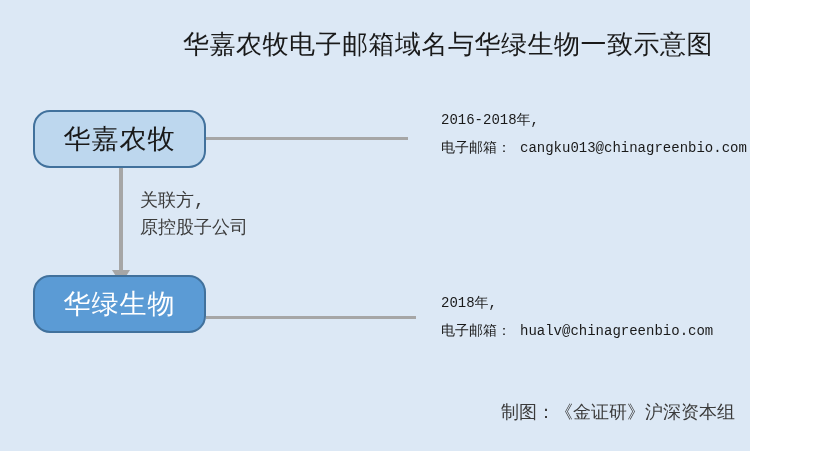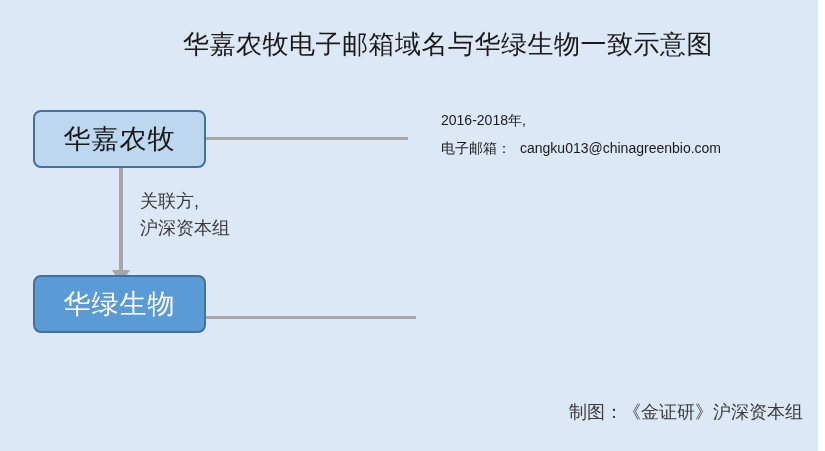--- a/index.html
+++ b/index.html
@@ -2,41 +2,42 @@
 <html style="--bg: #DCE8F5; --node1-fill: #BDD7EE; --node1-border: #41719C; --node2-fill: #5B9BD5; --node2-border: #41719C; --connector: #A6A6A6; --text: #1A1A1A; --label: #3B3B3B;"><head>
 <meta charset="utf-8">
 <style>
   html, body { margin: 0; padding: 0; }
   body {
     font-family: "Liberation Sans", "DejaVu Sans", sans-serif;
     -webkit-font-smoothing: antialiased;
   }
   .canvas {
     position: relative;
-    width: 818px;
+    width: 750px;
     height: 451px;
     background: var(--bg, #DCE8F5);
     overflow: hidden;
+    font-family: Liberation Mono, monospace;
   }
   .title {
     position: absolute;
     left: 183px;
     top: 27px;
     font-size: 26px;
     letter-spacing: 0.5px;
     color: var(--text, #1A1A1A);
     white-space: nowrap;
   }
   .node {
     position: absolute;
     left: 33px;
     width: 173px;
     height: 58px;
     box-sizing: border-box;
-    border-radius: 8px;
+    border-radius: 17px;
     display: flex;
     align-items: center;
     justify-content: center;
     font-size: 27px;
     letter-spacing: 1px;
     white-space: nowrap;
   }
   .node-1 {
     top: 110px;
     background: var(--node1-fill, #BDD7EE);
@@ -112,35 +113,39 @@
 
   <div class="node node-1">
     <span>华嘉农牧</span>
   </div>
 
   <div class="vline"></div>
   <div class="arrowhead"></div>
 
   <div class="edge-label">
     <div>关联方,</div>
-    <div>沪深资本组</div>
+    <div>原控股子公司</div>
   </div>
 
   <div class="node node-2">
     <span>华绿生物</span>
   </div>
 
   <div class="hline hline-1"></div>
   <div class="hline hline-2"></div>
 
   <div class="annot annot-1">
     <div>2016-2018年,</div>
     <div>
       <span>电子邮箱：</span><span class="email">cangku013@chinagreenbio.com</span>
     </div>
   </div>
 
   <div class="annot annot-2">
+    <div>2018年,</div>
+    <div>
+      <span>电子邮箱：</span><span class="email">hualv@chinagreenbio.com</span>
+    </div>
   </div>
 
   <div class="credit">制图：《金证研》沪深资本组</div>
 
 </div>
 
 </body></html>

